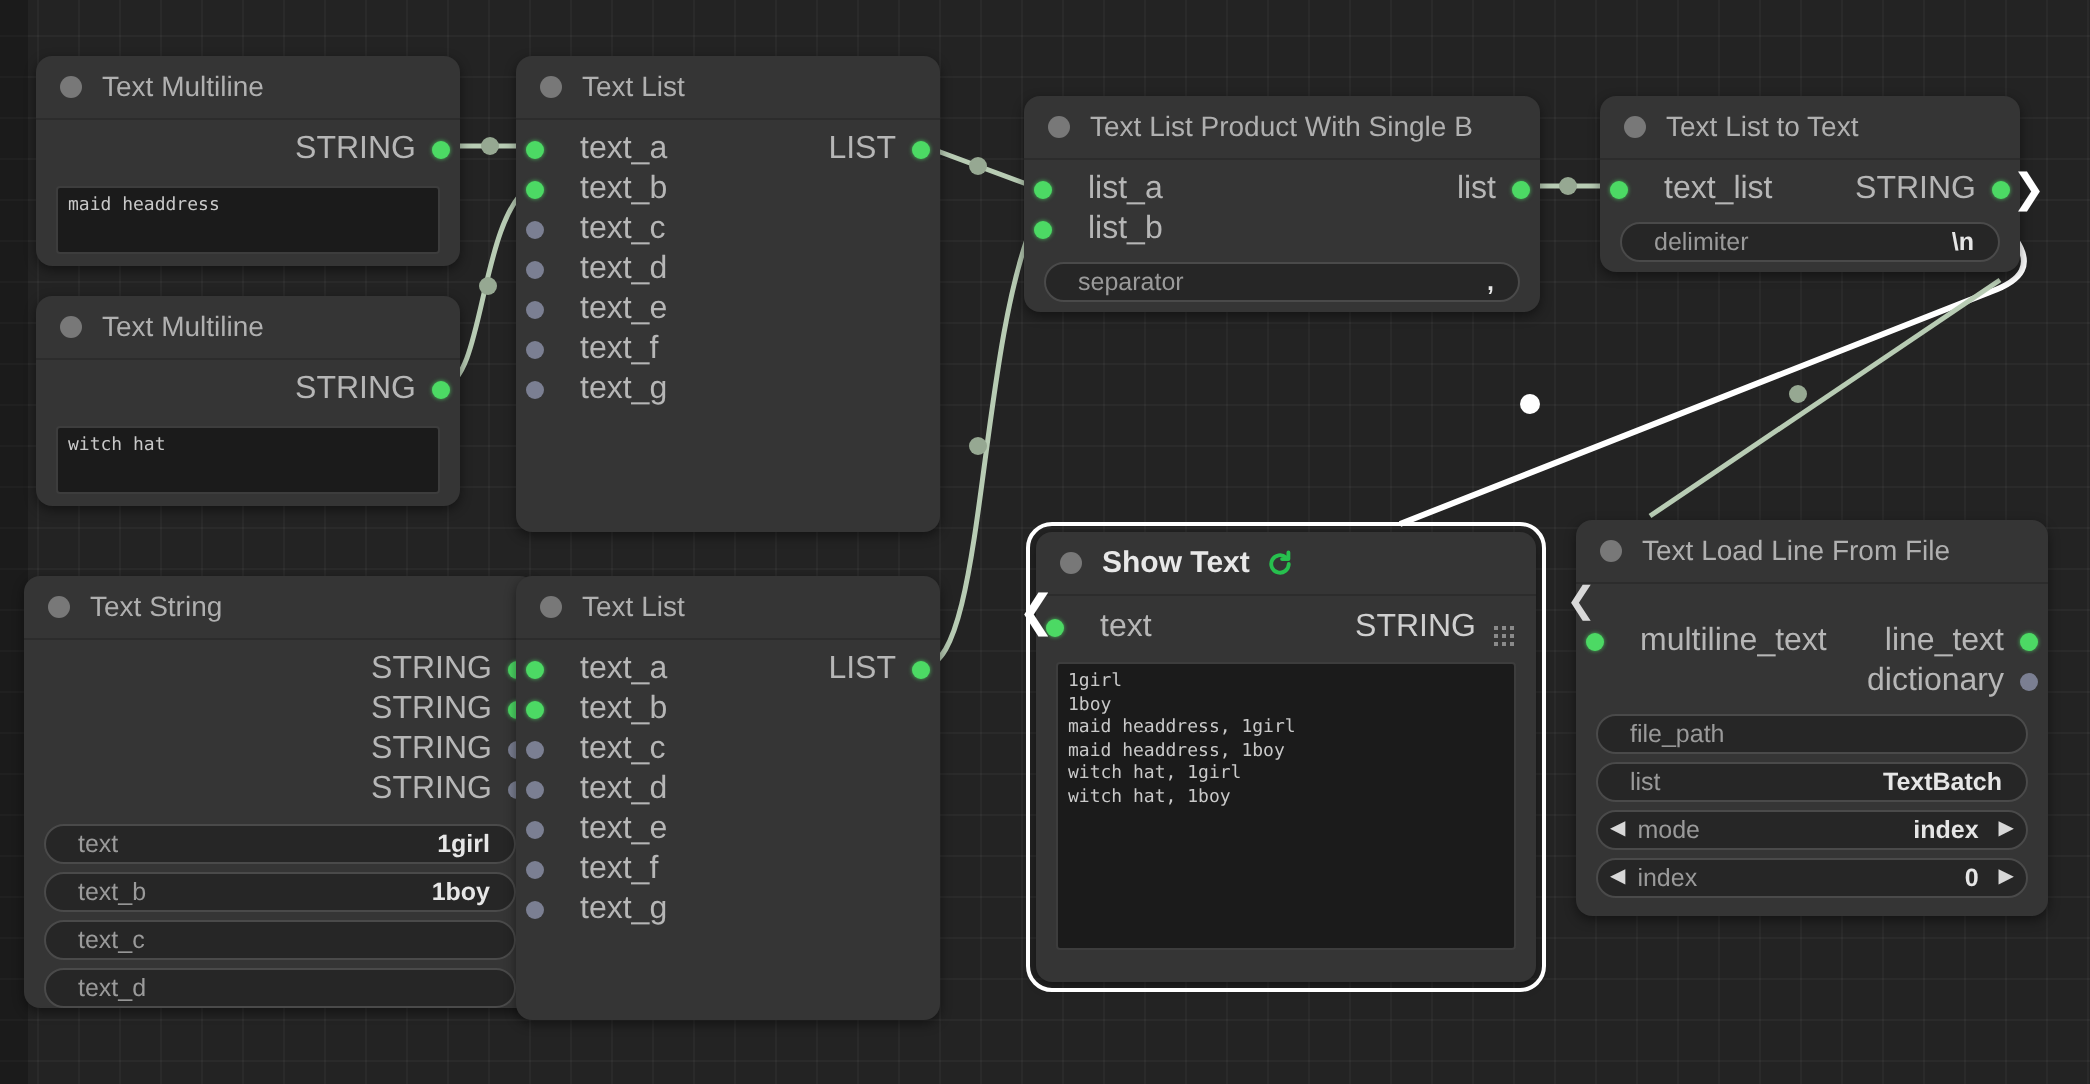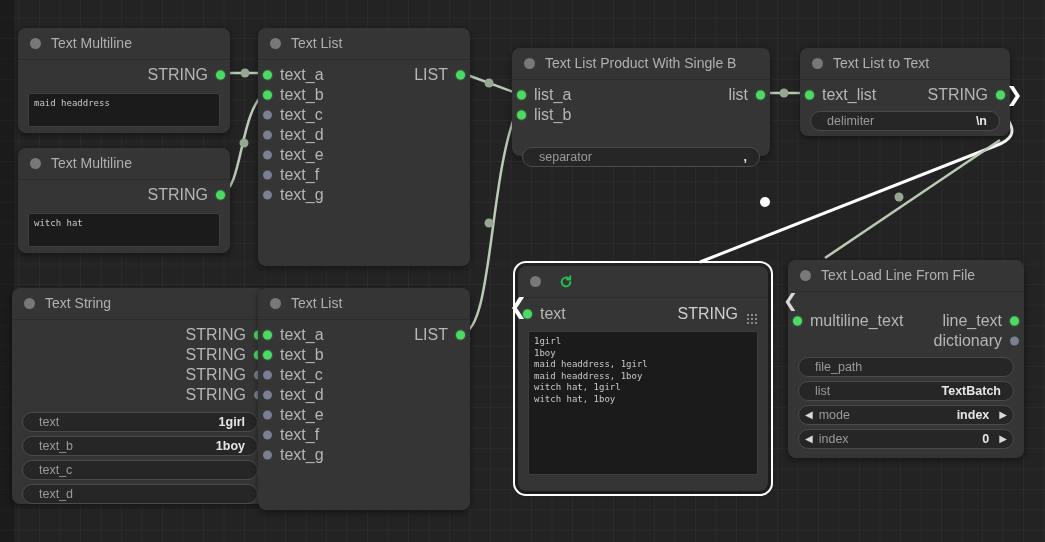--- a/index.html
+++ b/index.html
@@ -45,21 +45,21 @@
   .title-dot{
     width:11px;height:11px;border-radius:50%;
     background:#787878;display:inline-block;margin-right:10px;flex:0 0 auto;
   }
   .body{position:relative;padding:0;}
 
   .slot{
     position:relative;height:20px;line-height:20px;font-size:16px;
     color:#b6b6b6;
   }
-  .slot.in{padding-left:22px;text-align:left;}
+  .slot.in{padding-left:32px;text-align:left;}
   .slot.out{padding-right:22px;text-align:right;}
   .dot{
     position:absolute;top:50%;transform:translateY(-50%);
     width:9px;height:9px;border-radius:50%;
   }
   .dot.green{background:#4cd964;box-shadow:0 0 2px rgba(76,217,100,.8);}
   .dot.grey{background:#7b7f92;}
   .dot.left{left:5px;}
   .dot.right{right:5px;}
 
@@ -276,21 +276,21 @@
     <div class="slot in" style="margin-top:5px;">
       <span class="dot green left"></span>
       <span>list_a</span>
       <span style="position:absolute;right:22px;top:0;">list</span>
       <span class="dot green right"></span>
     </div>
     <div class="slot in">
       <span class="dot green left"></span>
       <span>list_b</span>
     </div>
-    <div class="widget" style="margin-top:22px;">
+    <div class="widget" style="margin-top:6px;">
       <span class="wlab">separator</span>
       <span class="wval">,</span>
     </div>
   </div>
 </div>
 
 <div class="node" style="left:800px;top:48px;width:210px;height:88px;">
   <div class="title">
     <span class="title-dot"></span>
     <span>Text List to Text</span>
@@ -306,20 +306,21 @@
       <span class="wlab">delimiter</span>
       <span class="wval">\n</span>
     </div>
   </div>
 </div>
 <div class="arrowmark" style="left:1006px;top:84px;">❯</div>
 
 <div class="node selected" style="left:518px;top:266px;width:250px;height:225px;">
   <div class="title bold-title">
     <span class="title-dot"></span>
+    <span>Show Text</span>
     <span class="refresh-icon">
       <svg width="14" height="14" viewBox="0 0 16 16" fill="none">
         <path d="M13 8a5 5 0 1 1-1.6-3.7" stroke="#27c04e" stroke-width="2.2" fill="none" stroke-linecap="round"></path>
         <path d="M12.8 1.4 L12.8 5.2 L9.2 5.2" stroke="#27c04e" stroke-width="2.2" fill="none" stroke-linecap="round" stroke-linejoin="round"></path>
       </svg>
     </span>
   </div>
   <div class="body">
     <div class="slot in" style="margin-top:5px;height:22px;line-height:22px;">
       <span class="dot green left"></span>

